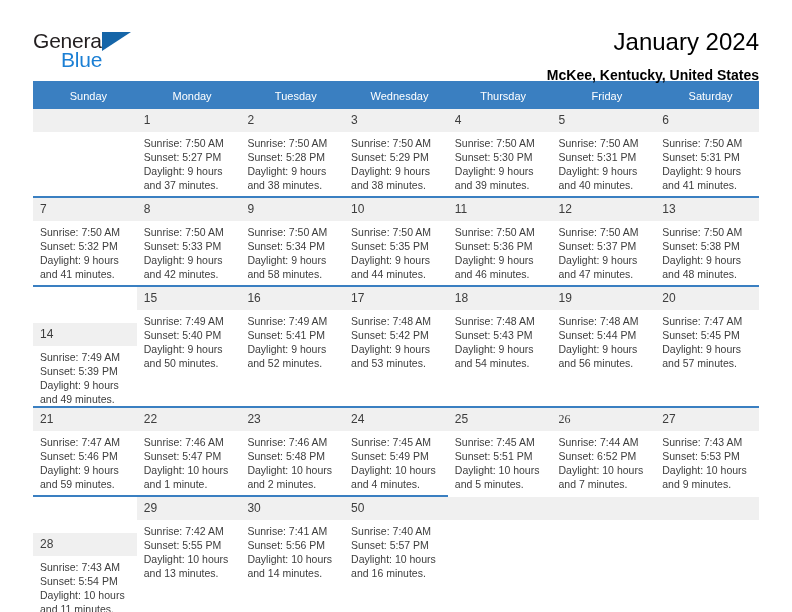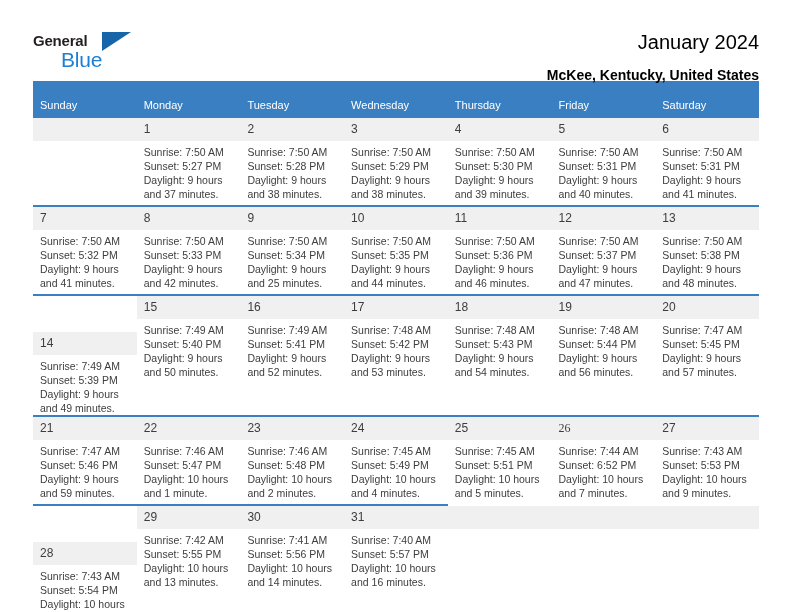--- a/index.html
+++ b/index.html
@@ -31,26 +31,25 @@
     height: 72px;
     box-sizing: border-box;
   }
   .logo {
     position: relative;
     width: 120px;
     padding-top: 6px;
   }
   .logo-row1 {
     position: relative;
-    font-size: 15px;
+    font-size: 21px;
     line-height: 22px;
     color: #231f20;
     letter-spacing: -0.2px;
     white-space: nowrap;
-    font-weight: bold;
   }
   .logo-tri {
     position: absolute;
     left: 69px;
     top: 2px;
     width: 0;
     height: 0;
     border-left: 29px solid #1565a8;
     border-bottom: 19px solid transparent;
   }
@@ -60,21 +59,21 @@
     color: #1b7fd4;
     letter-spacing: -0.2px;
     margin-left: 28px;
     margin-top: -3px;
   }
   .titles {
     text-align: right;
     padding-top: 2px;
   }
   .cal-title {
-    font-size: 20px;
+    font-size: 24px;
     line-height: 32px;
     color: #000;
     font-weight: normal;
     white-space: nowrap;
   }
   .cal-subtitle {
     font-size: 14px;
     line-height: 18px;
     color: #000;
     margin-top: 8px;
@@ -87,22 +86,22 @@
     margin-top: 9px;
     width: 726px;
     border-collapse: collapse;
     table-layout: fixed;
   }
   .calendar th {
     background: #3a7fc1;
     color: #ffffff;
     font-size: 11px;
     font-weight: normal;
-    text-align: left;
-    padding: 18px 0 5px 7px;
+    text-align: center;
+    padding: 9px 0 5px 7px;
     height: 20px;
     box-sizing: border-box;
     border: none;
   }
   .calendar td {
     vertical-align: top;
     padding: 0;
     border: none;
     border-top: 2px solid #3a7fc1;
     height: 89px;
@@ -268,21 +267,21 @@
               </div>
             </div>
           </td>
           <td>
             <div class="cell-inner">
               <div class="daynum" style="background: rgb(240, 240, 240);">9</div>
               <div class="info">
                 <div>Sunrise: 7:50 AM</div>
                 <div>Sunset: 5:34 PM</div>
                 <div>Daylight: 9 hours</div>
-                <div>and 25 minutes.</div>
+                <div>and 58 minutes.</div>
               </div>
             </div>
           </td>
           <td>
             <div class="cell-inner">
               <div class="daynum" style="background: rgb(240, 240, 240);">10</div>
               <div class="info">
                 <div>Sunrise: 7:50 AM</div>
                 <div>Sunset: 5:35 PM</div>
                 <div>Daylight: 9 hours</div>
@@ -511,21 +510,21 @@
               <div class="info">
                 <div>Sunrise: 7:41 AM</div>
                 <div>Sunset: 5:56 PM</div>
                 <div>Daylight: 10 hours</div>
                 <div>and 14 minutes.</div>
               </div>
             </div>
           </td>
           <td>
             <div class="cell-inner">
-              <div class="daynum" style="background: rgb(240, 240, 240);">31</div>
+              <div class="daynum" style="background: rgb(240, 240, 240);">50</div>
               <div class="info">
                 <div>Sunrise: 7:40 AM</div>
                 <div>Sunset: 5:57 PM</div>
                 <div>Daylight: 10 hours</div>
                 <div>and 16 minutes.</div>
               </div>
             </div>
           </td>
           <td class="empty">
             <div class="cell-inner">

